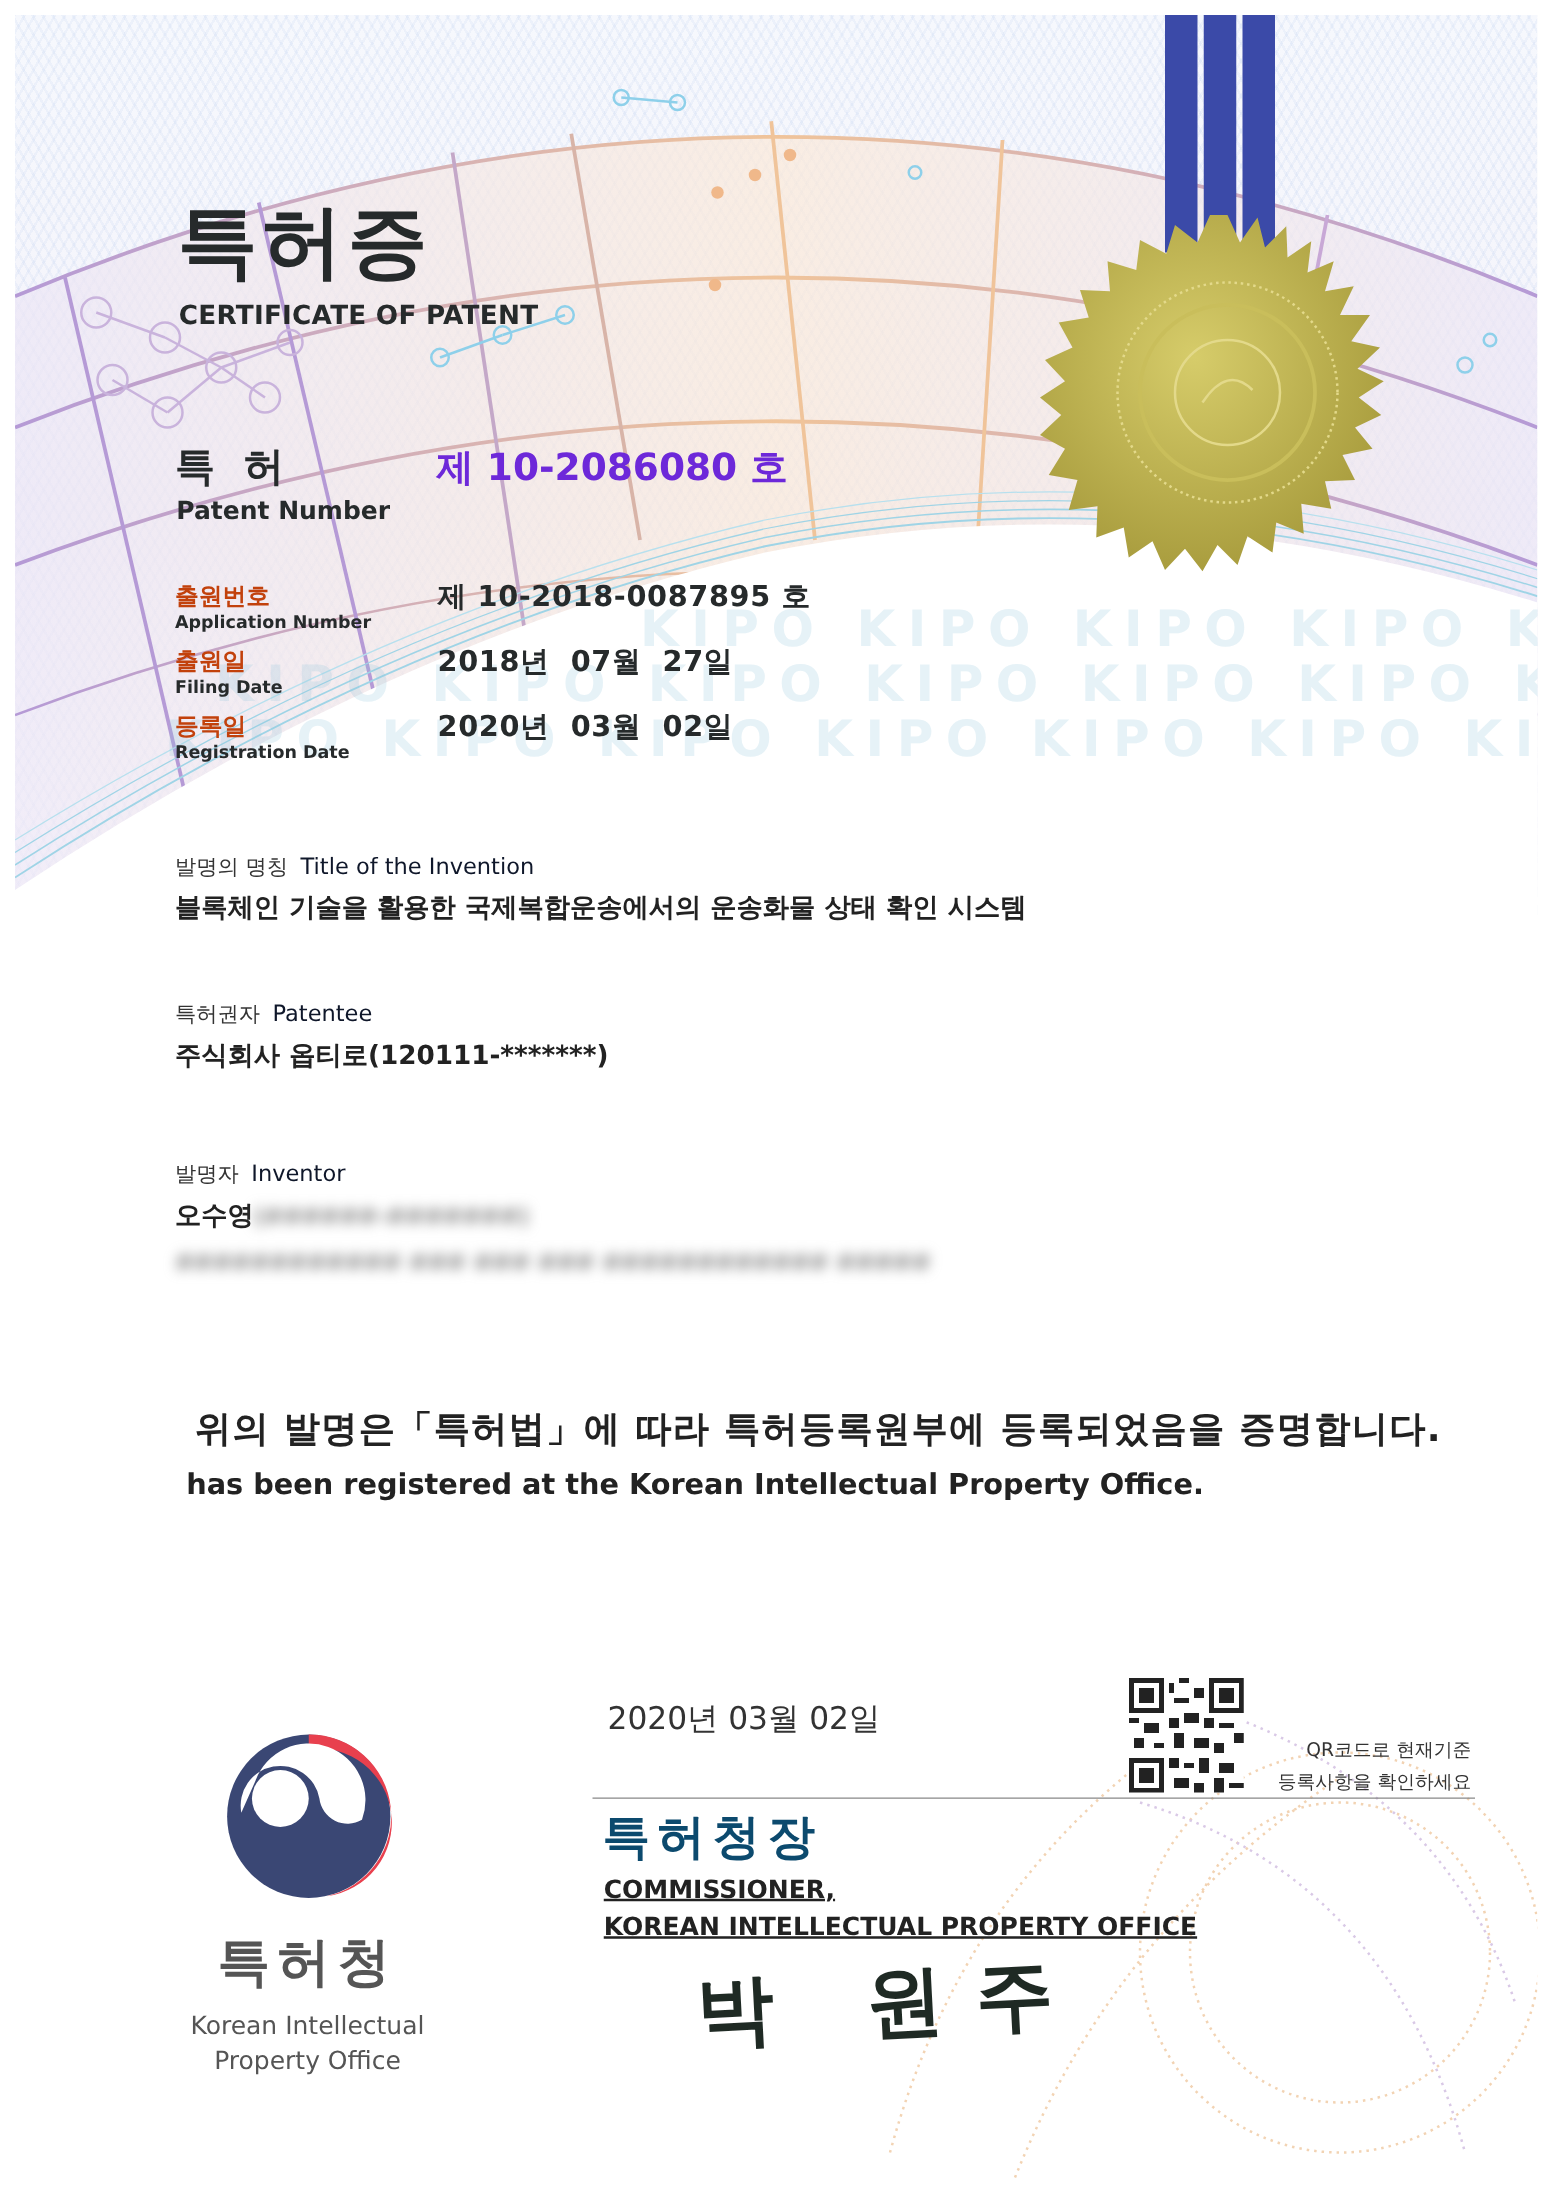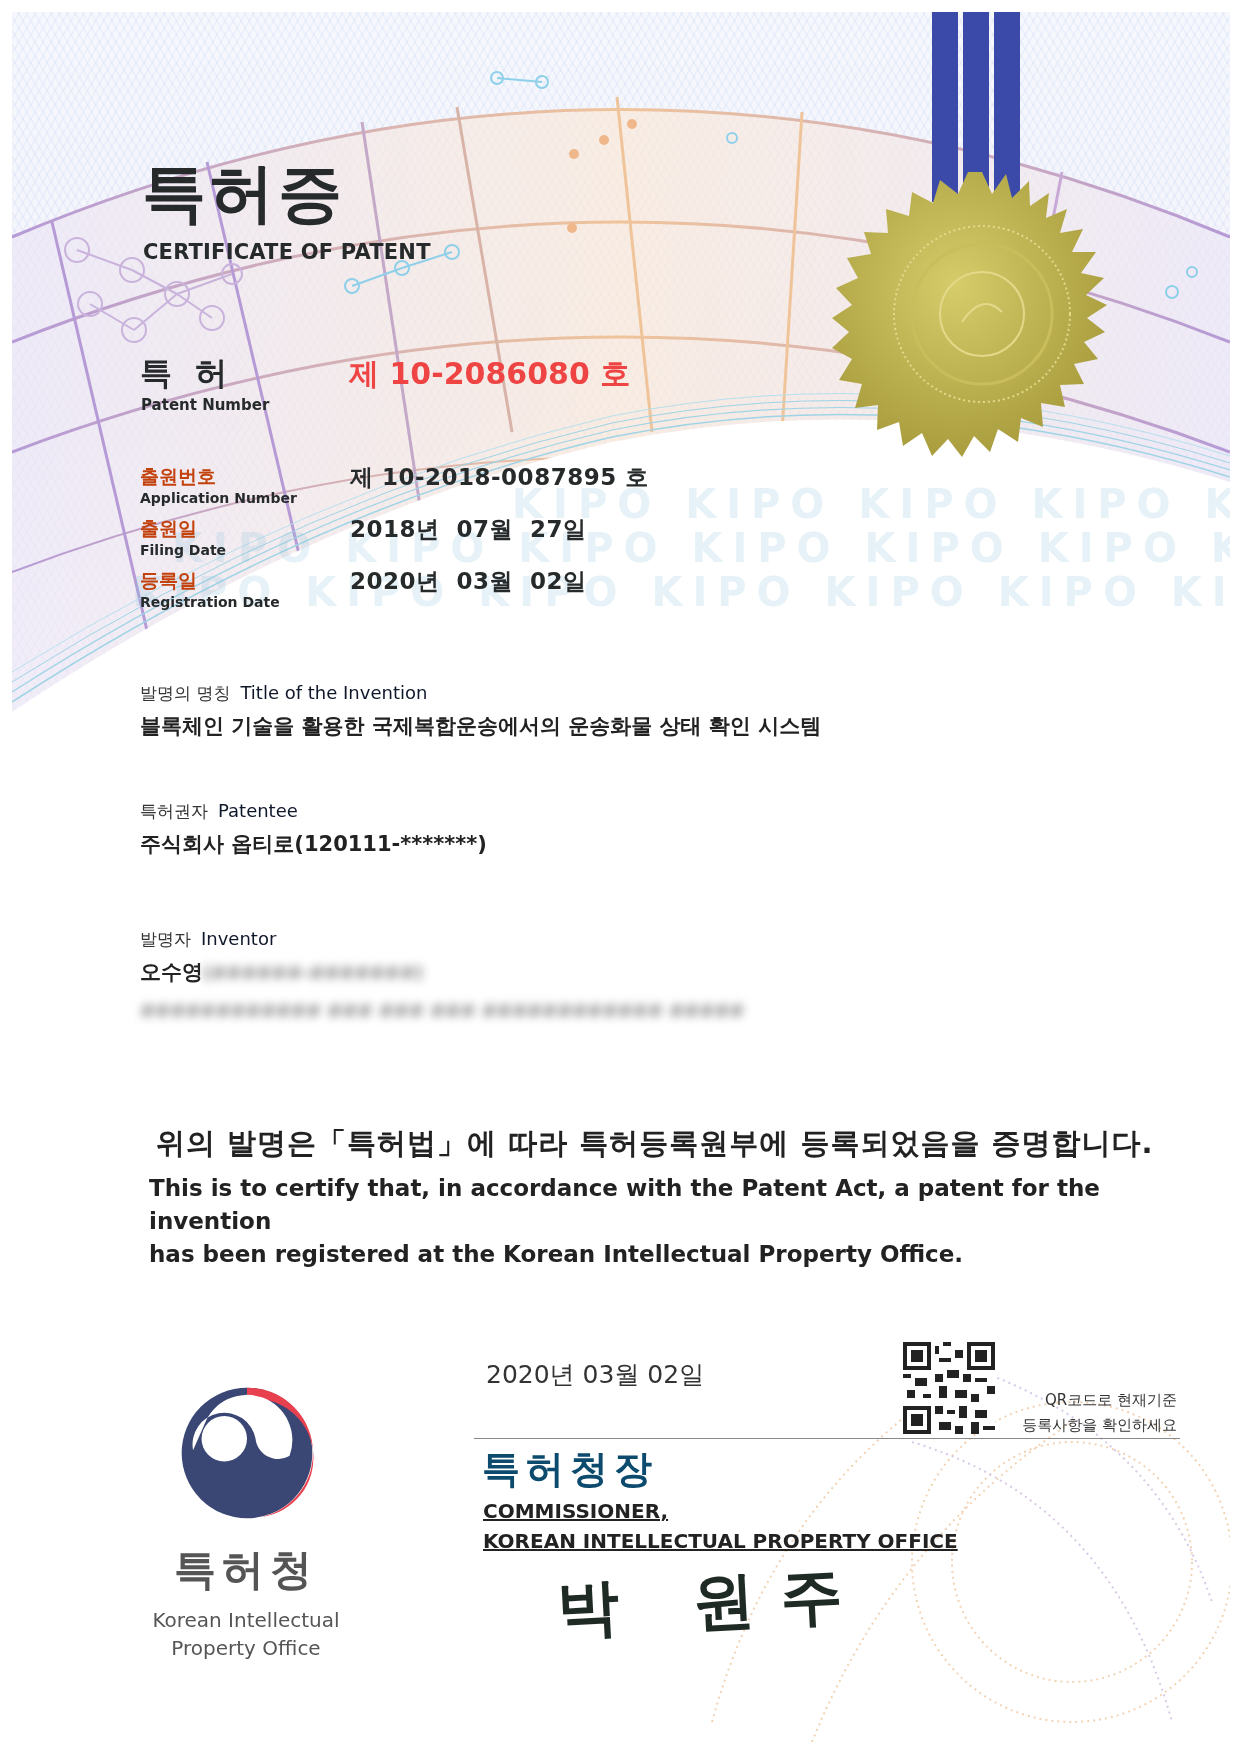--- a/index.html
+++ b/index.html
@@ -12,21 +12,21 @@
         repeating-linear-gradient(-60deg, rgba(150,180,230,0.10) 0 2px, transparent 2px 7px),
         linear-gradient(180deg, #f6f8fd 0%, #f4f3fa 55%, #ffffff 100%);
     }
     .bg-svg { position: absolute; left: 0; top: 0; }
     .abs { position: absolute; }
     .title-ko { left: 130px; top: 138px; font-size: 64px; font-weight: bold; letter-spacing: 4px; color: #262a2b; }
     .title-en { left: 131px; top: 228px; font-size: 21px; font-weight: bold; color: #262a2b; letter-spacing: 0.2px; }
     .lbl-ko-lg { font-size: 32px; font-weight: bold; color: #262a2b; letter-spacing: 6px; }
     .lbl-ko { font-size: 19px; font-weight: bold; color: #c2410c; }
     .lbl-en { font-size: 14px; color: #262a2b; font-weight: bold; }
-    .val-lg { font-size: 30px; font-weight: bold; color: #ef4444; }
+    .val-lg { font-size: 30px; font-weight: bold; color: #6d28d9; }
     .val { font-size: 23px; font-weight: bold; color: #262a2b; letter-spacing: 0.5px; }
     .sec-lbl { font-size: 17px; color: #333; }
     .sec-lbl small { font-size: 18px; margin-left: 10px; color: #0f172a; }
     .body-txt { font-size: 21px; font-weight: bold; color: #222; }
     .blur { filter: blur(5px); color: #777; font-size: 18px; font-weight: bold; }
     .cert-ko { left: 144px; top: 1112px; font-size: 29px; font-weight: bold; color: #222; letter-spacing: 1px; }
     .cert-en { left: 137px; top: 1160px; font-size: 23px; font-weight: bold; color: #222; line-height: 33px; width: 1000px; }
     .issue-date { left: 474px; top: 1346px; font-size: 25px; color: #333; }
     .rule { left: 462px; top: 1426px; width: 706px; height: 1px; background: #888; }
     .commissioner-ko { left: 470px; top: 1432px; font-size: 38px; font-weight: bold; color: #0c4a6e; letter-spacing: 6px; }
@@ -136,21 +136,21 @@
     <circle cx="150" cy="142" r="88" fill="none" stroke="#e3d98a" stroke-width="2" stroke-dasharray="2 3"></circle>
     <circle cx="150" cy="142" r="70" fill="none" stroke="#c9be5b" stroke-width="3"></circle>
     <circle cx="150" cy="142" r="42" fill="none" stroke="#e3d98a" stroke-width="2"></circle>
     <path d="M130,150 Q150,120 170,140" stroke="#e3d98a" stroke-width="2" fill="none"></path>
   </svg>
 
   <div class="abs title-ko">특허증</div>
   <div class="abs title-en">CERTIFICATE OF PATENT</div>
 
   <div class="abs lbl-ko-lg" style="left:128px; top:340px;">특 허</div>
-  <div class="abs lbl-en" style="left:129px; top:384px; font-size:15px;">Patent Number</div>
+  <div class="abs lbl-en" style="left:129px; top:384px; font-size:20px;">Patent Number</div>
   <div class="abs val-lg" style="left:337px; top:342px;">제 10-2086080 호</div>
 
   <div class="abs lbl-ko" style="left:128px; top:452px;">출원번호</div>
   <div class="abs lbl-en" style="left:128px; top:478px;text-align:center;">Application Number</div>
   <div class="abs val" style="left:338px; top:450px;">제 10-2018-0087895 호</div>
 
   <div class="abs lbl-ko" style="left:128px; top:504px;">출원일</div>
   <div class="abs lbl-en" style="left:128px; top:530px;">Filing Date</div>
   <div class="abs val" style="left:338px; top:502px; white-space:pre;">2018년  07월  27일</div>
 
@@ -171,21 +171,20 @@
   <div class="abs sec-lbl" style="left:128px; top:916px;">
     <span>발명자</span><small>Inventor</small>
   </div>
   <div class="abs body-txt" style="left:128px; top:946px;">
     <span>오수영</span><span class="blur">(######-#######)</span>
   </div>
   <div class="abs blur" style="left:128px; top:988px;">############ ### ### ### ############ #####</div>
 
   <div class="abs cert-ko">위의 발명은「특허법」에 따라 특허등록원부에 등록되었음을 증명합니다.</div>
   <div class="abs cert-en">
-    <div>This is to certify that, in accordance with the Patent Act, a patent for the invention</div>
     <div>has been registered at the Korean Intellectual Property Office.</div>
   </div>
 
   <svg class="abs" style="left:640px; top:1290px;" width="578" height="442" viewBox="0 0 578 442">
     <g fill="none" stroke="#f2d3b3" stroke-width="2" stroke-dasharray="2 4">
       <path d="M60,420 Q120,200 300,80"></path>
         <path d="M160,440 Q240,240 420,120"></path>
       <circle cx="420" cy="260" r="160"></circle>
         <circle cx="420" cy="260" r="120"></circle>
     </g>

